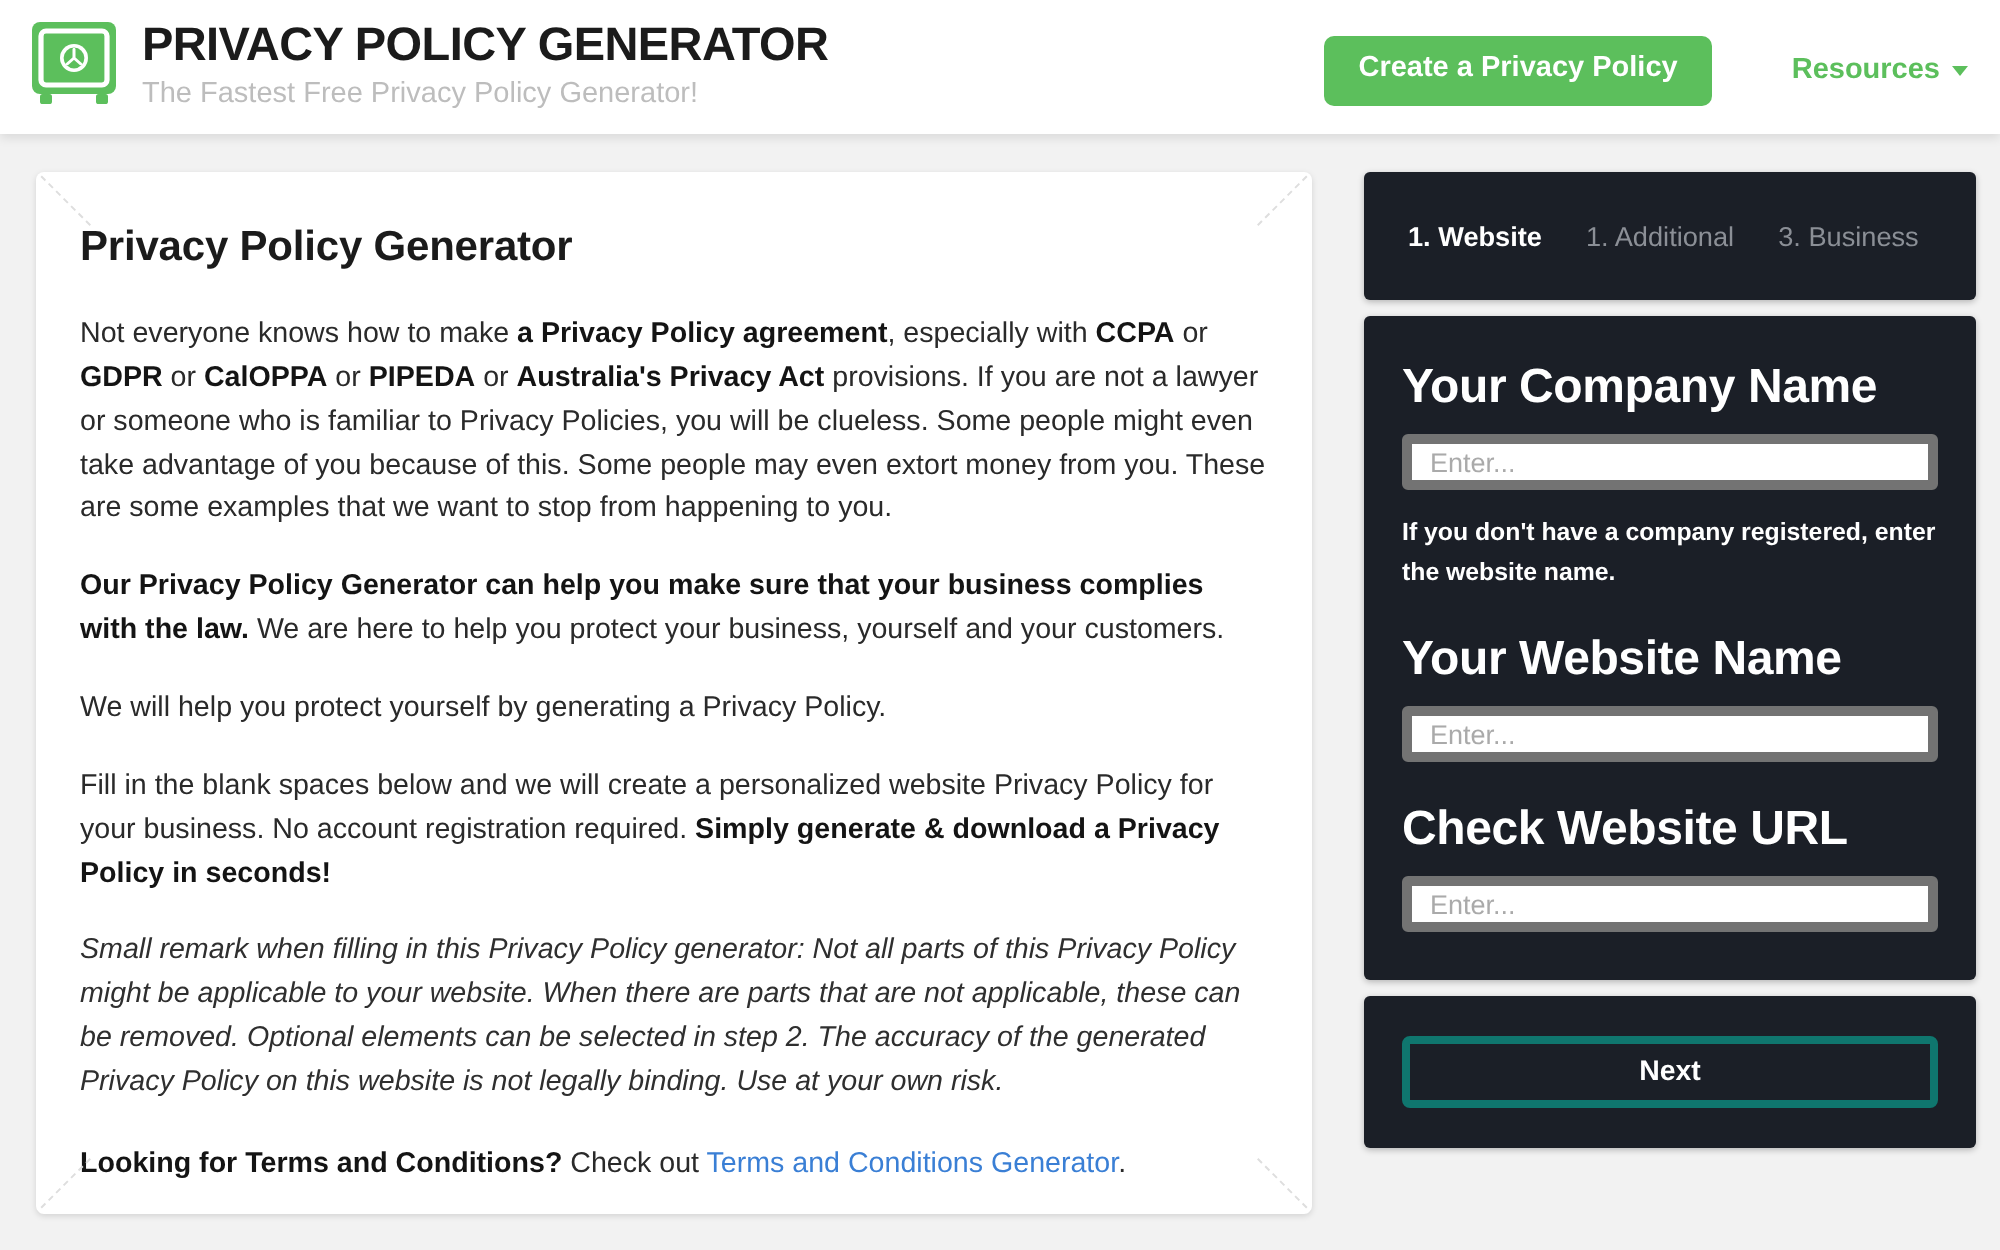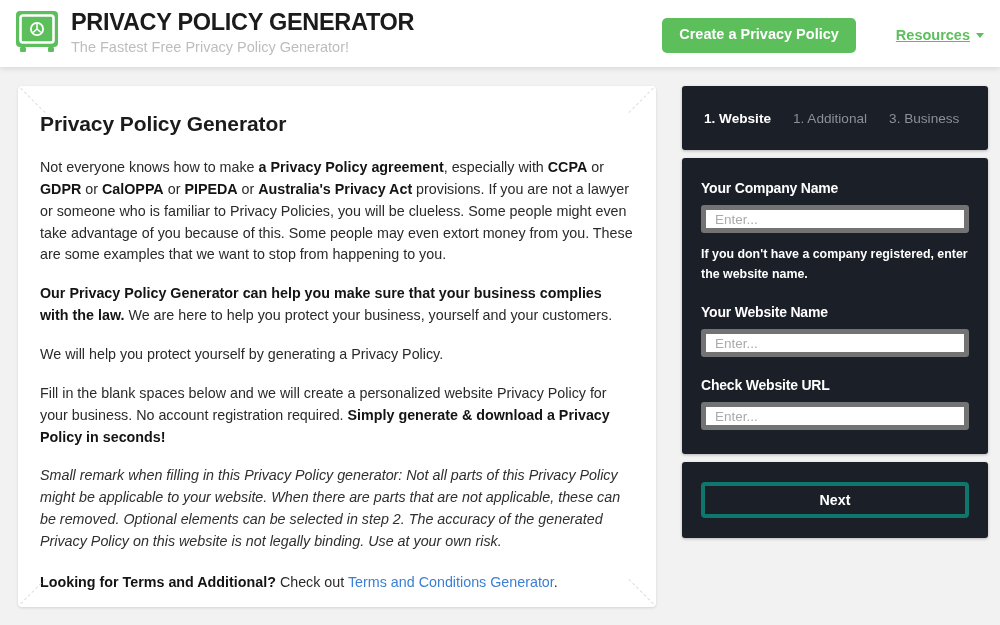--- a/index.html
+++ b/index.html
@@ -70,21 +70,20 @@
   }
   .nav-link {
     color: #5cbf5c;
     font-size: 14.5px;
     font-weight: bold;
     margin-left: 24px;
     cursor: pointer;
     white-space: nowrap;
     display: flex;
     align-items: center;
-    text-decoration: underline;
   }
   .caret-down {
     display: inline-block;
     margin-left: 6px;
     width: 0; height: 0;
     border-left: 4.5px solid transparent;
     border-right: 4.5px solid transparent;
     border-top: 5px solid #5cbf5c;
   }
 
@@ -164,21 +163,21 @@
   }
   .tab.active { color: #ffffff; font-weight: bold; }
   .tab.inactive { color: #8b8f96; font-weight: normal; }
 
   .panel-form {
     padding: 22px 19px 24px 19px;
     margin-bottom: 8px;
   }
   .field-label {
     color: #ffffff;
-    font-size: 14px;
+    font-size: 24px;
     font-weight: bold;
     margin: 0 0 9px 0;
     letter-spacing: -0.2px;
   }
   .field-label.spaced { margin-top: 20px; }
   .text-input {
     display: block;
     width: 100%;
     height: 28px;
     background: #ffffff;
@@ -256,21 +255,21 @@
       <p class="para"><span>Not everyone knows how to make </span><b>a Privacy Policy agreement</b><span>, especially with </span><b>CCPA</b><span> or </span><b>GDPR</b><span> or </span><b>CalOPPA</b><span> or </span><b>PIPEDA</b><span> or </span><b>Australia's Privacy Act</b><span> provisions. If you are not a lawyer or someone who is familiar to Privacy Policies, you will be clueless. Some people might even take advantage of you because of this. Some people may even extort money from you. These are some examples that we want to stop from happening to you.</span></p>
 
       <p class="para"><b>Our Privacy Policy Generator can help you make sure that your business complies with the law.</b><span> We are here to help you protect your business, yourself and your customers.</span></p>
 
       <p class="para">We will help you protect yourself by generating a Privacy Policy.</p>
 
       <p class="para"><span>Fill in the blank spaces below and we will create a personalized website Privacy Policy for your business. No account registration required. </span><b>Simply generate &amp; download a Privacy Policy in seconds!</b></p>
 
       <p class="para italic">Small remark when filling in this Privacy Policy generator: Not all parts of this Privacy Policy might be applicable to your website. When there are parts that are not applicable, these can be removed. Optional elements can be selected in step 2. The accuracy of the generated Privacy Policy on this website is not legally binding. Use at your own risk.</p>
 
-      <p class="para last"><b>Looking for Terms and Additional?</b><span> Check out </span><a class="inline-link">Terms and Conditions Generator</a><span>.</span></p>
+      <p class="para last"><b>Looking for Terms and Conditions?</b><span> Check out </span><a class="inline-link">Terms and Conditions Generator</a><span>.</span></p>
     </div>
   </div>
 
   <div class="wizard">
 
     <div class="panel panel-tabs">
       <div class="tab active">1. Website</div>
       <div class="tab inactive">1. Additional</div>
       <div class="tab inactive">3. Business</div>
     </div>

